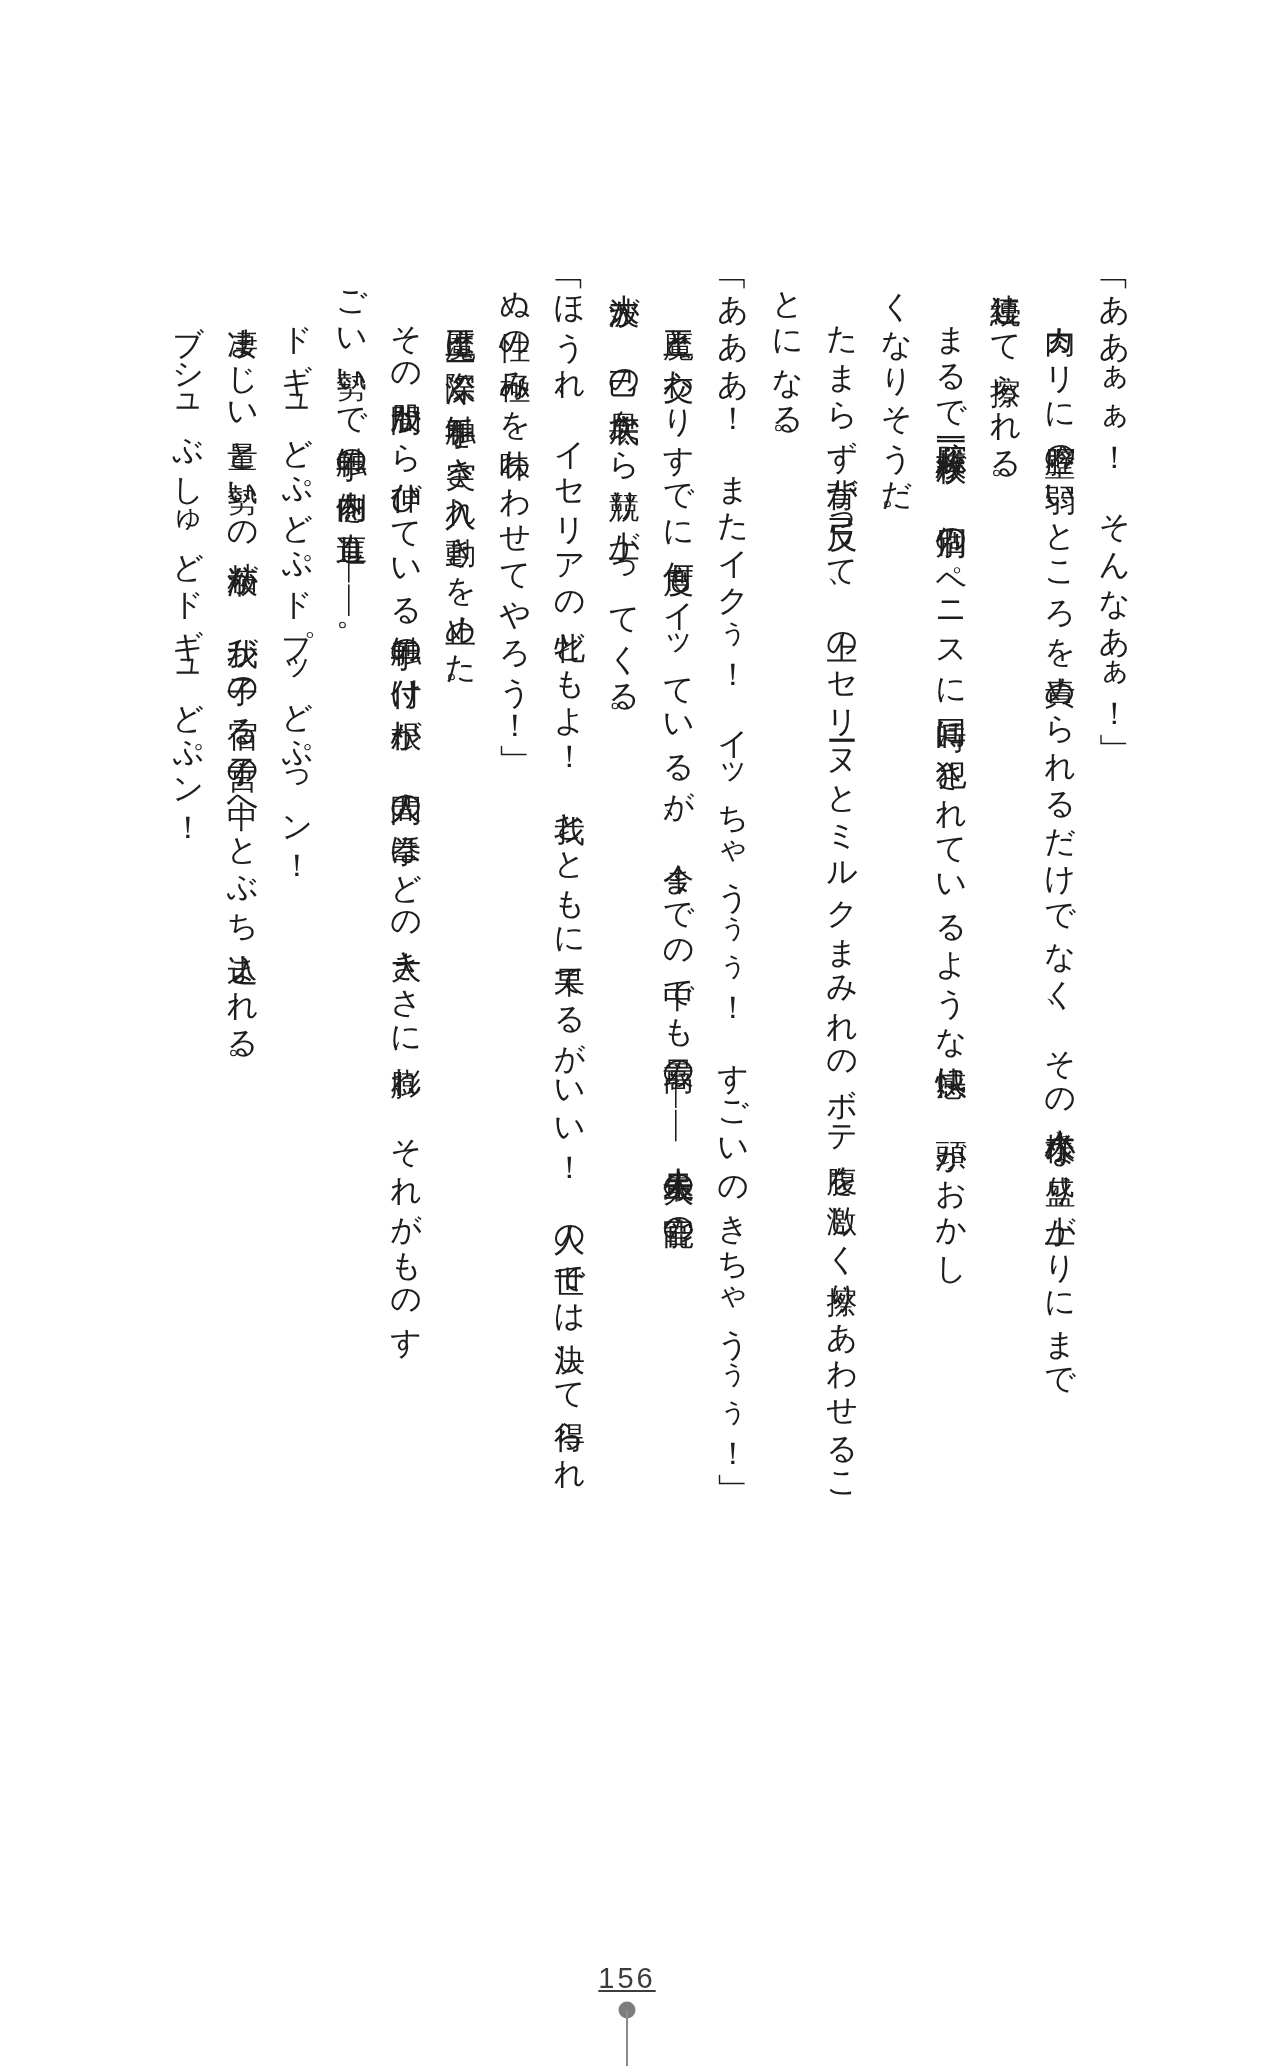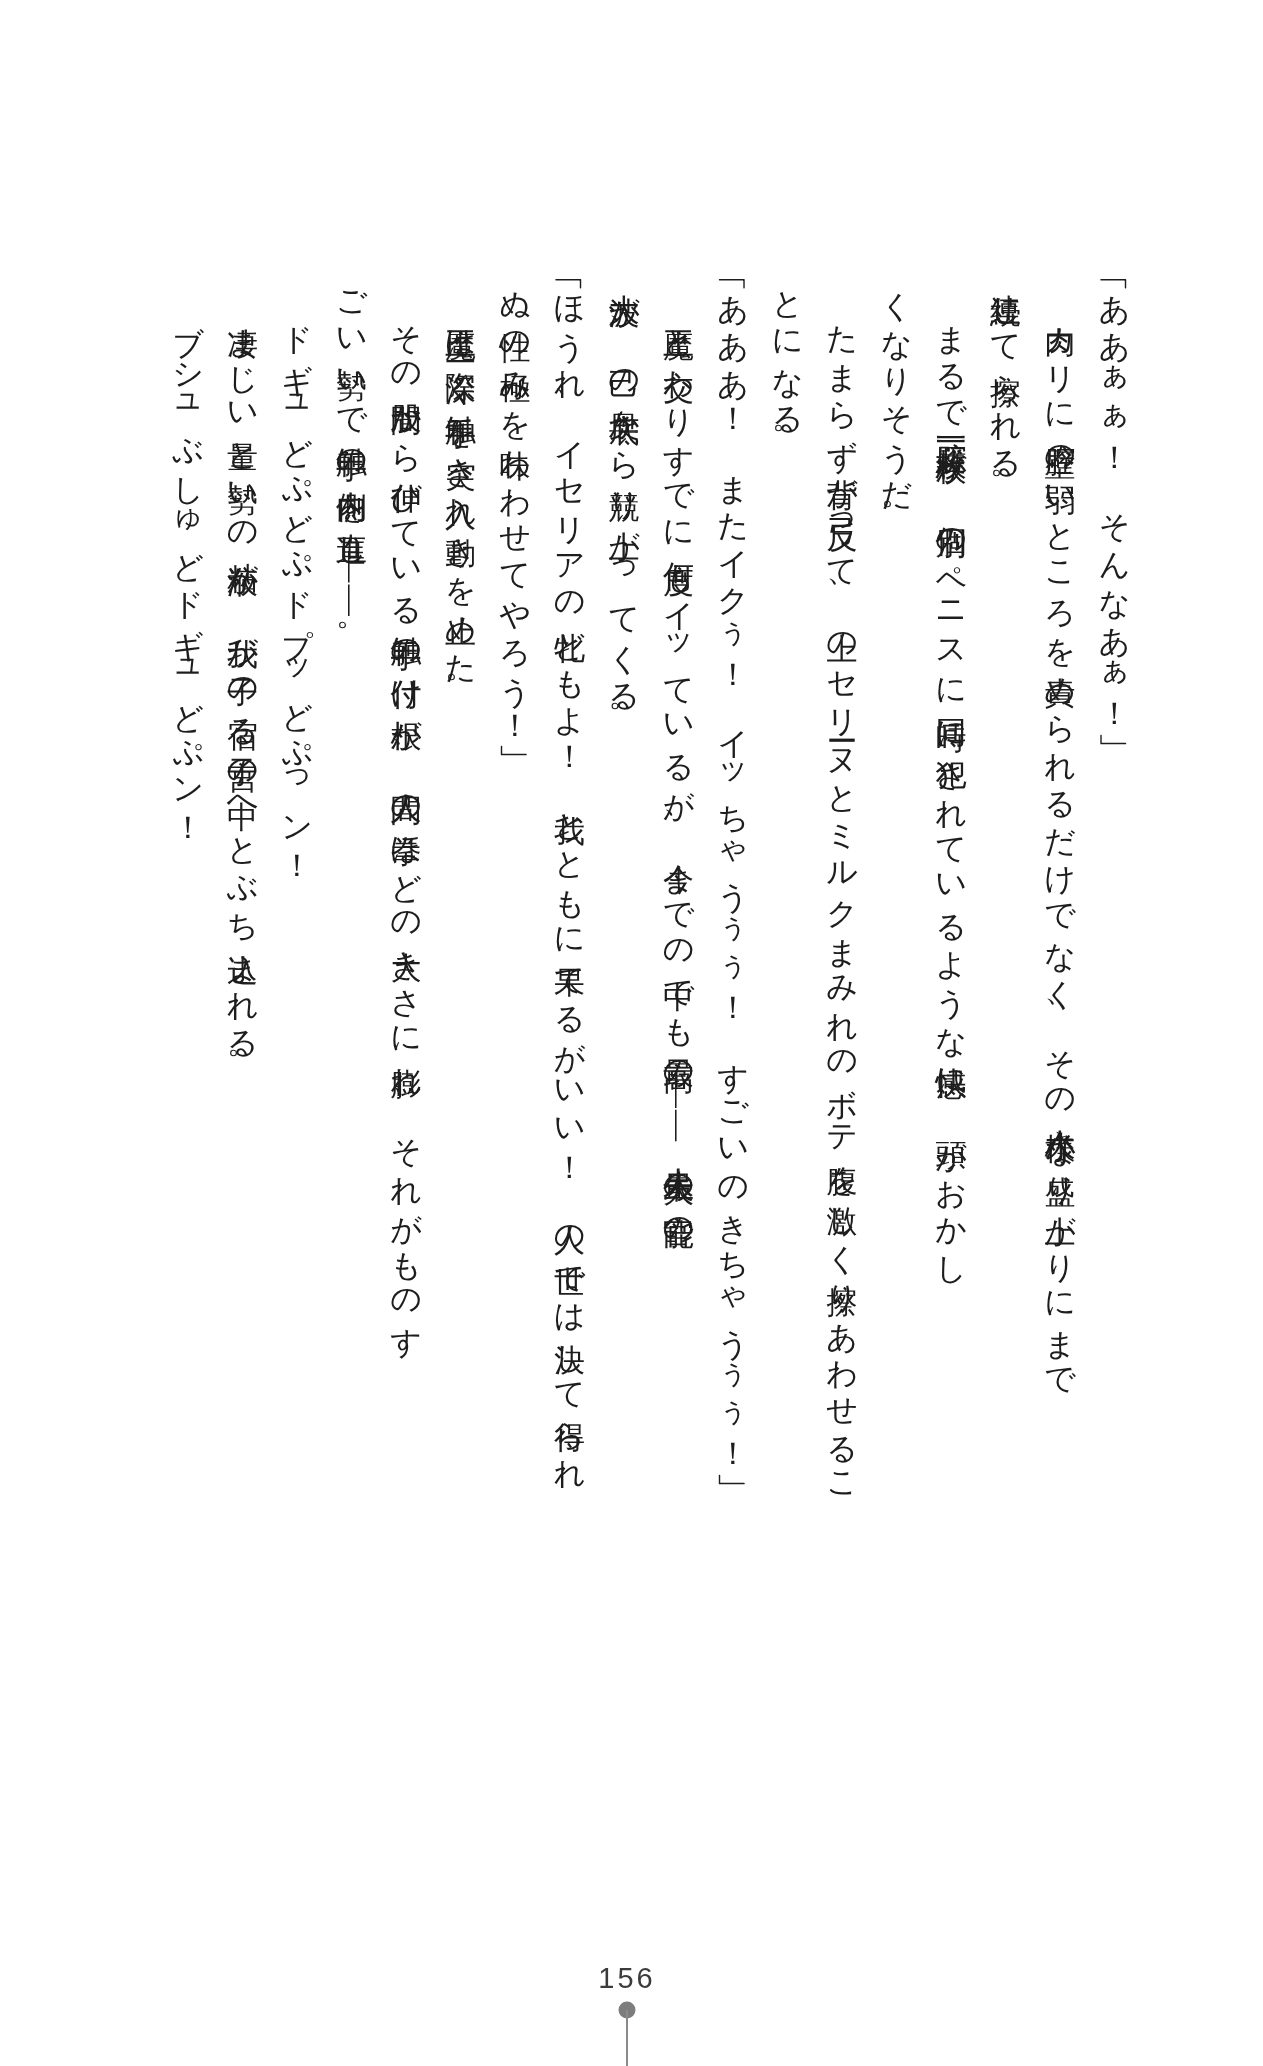--- a/index.html
+++ b/index.html
@@ -40,20 +40,21 @@
   .page-number {
     position: absolute;
     top: 1962px;
     left: 627px;
     transform: translateX(-50%);
     font-family: "Liberation Sans", "DejaVu Sans", sans-serif;
     font-size: 29px;
     font-weight: normal;
     letter-spacing: 3px;
     color: #3c3c3c;
+    text-decoration: underline;
   }
   .footer-dot {
     position: absolute;
     left: 627px;
     top: 2010px;
     width: 17px;
     height: 17px;
     border-radius: 50%;
     background: #7d7d7d;
     transform: translate(-50%, -50%);

